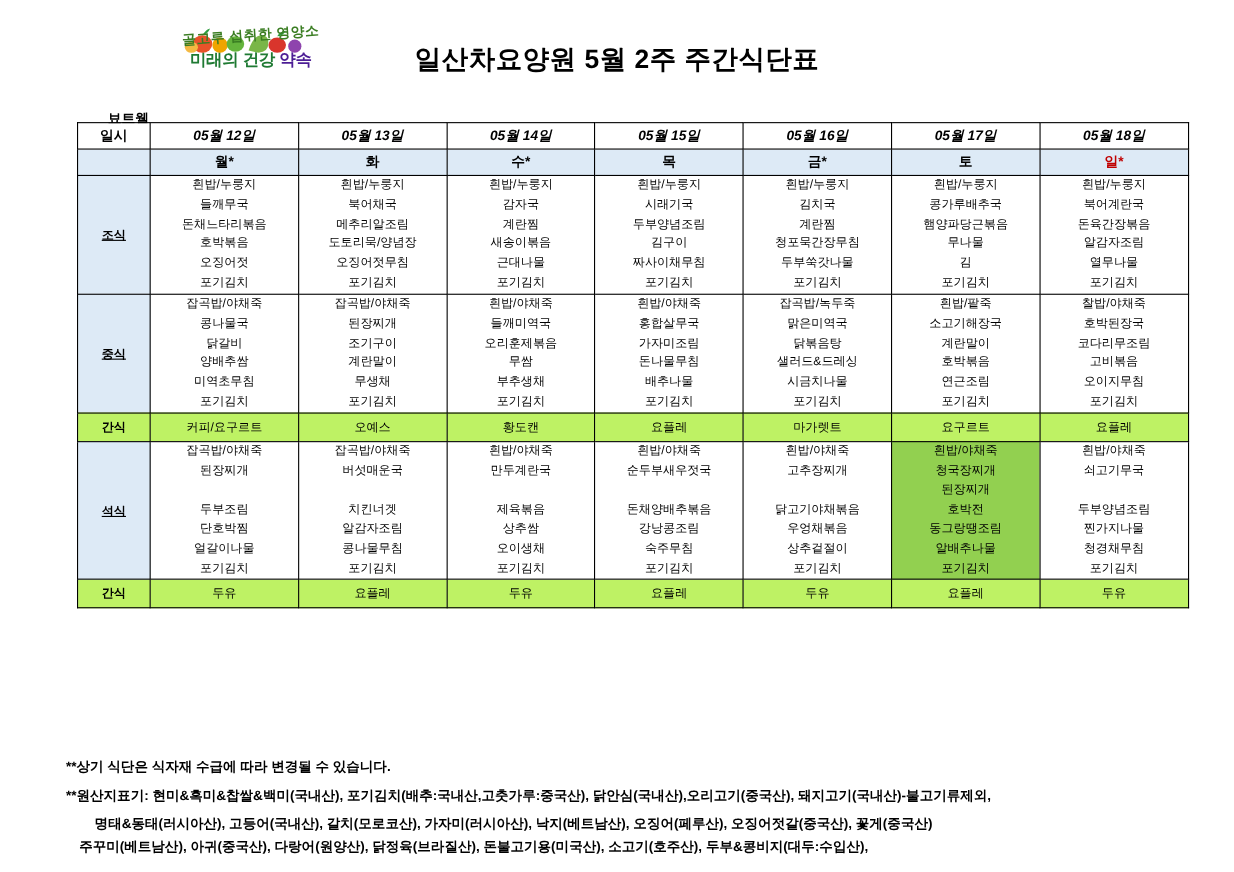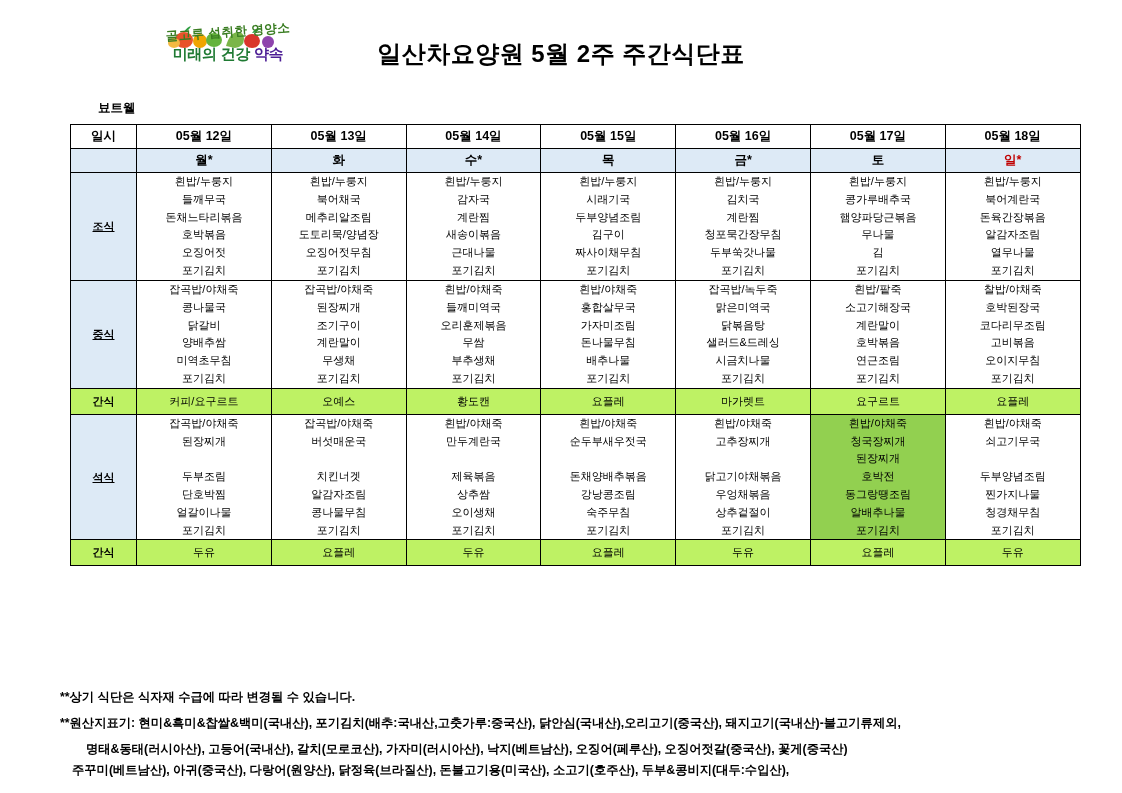--- a/index.html
+++ b/index.html
@@ -58,35 +58,35 @@
   .subtitle {
     position: absolute;
     left: 70px; top: 100px;
     font-size: 12.5px;
     font-weight: bold;
     margin-left: 28px;
   }
   
   table.menu {
     position: absolute;
-    left: 70px; top: 124px;
+    left: 70px; top: 111px;
     width: 1010px;
     border-collapse: collapse;
     table-layout: fixed;
     padding-left: 20px;
   }
   table.menu td, table.menu th {
     border: 1px solid #000;
     text-align: center;
     vertical-align: middle;
     font-size: 11px;
     padding: 0;
   }
   th.col-label { width: 66px; }
-  th.col-day { width: 134.8px; }
+  th.col-day { width: 134.8px; font-style: italic; }
   tr.row-date td, tr.row-date th {
     height: 24px;
     background: #ffffff;
     font-weight: bold;
     font-size: 12.5px;
   }
   tr.row-dow td, tr.row-dow th {
     height: 24px;
     background: #ddeaf6;
     font-weight: bold;

